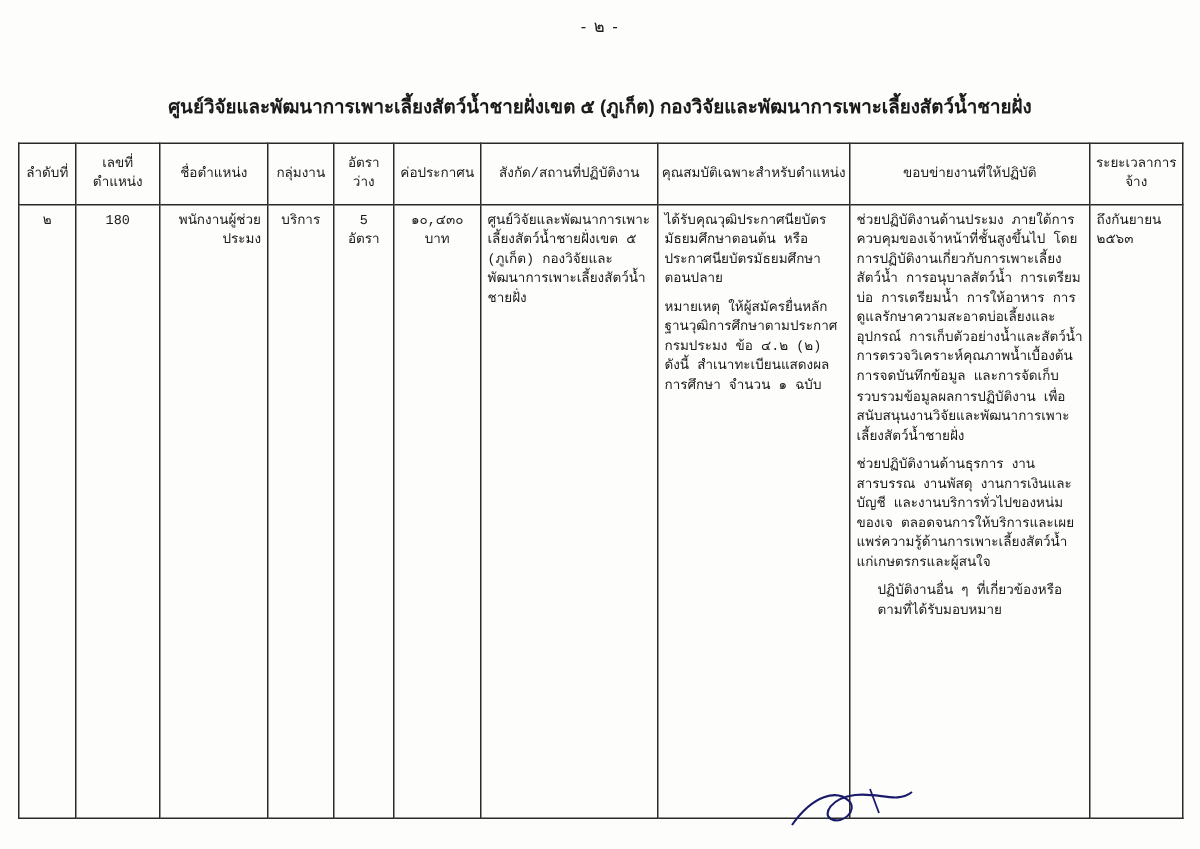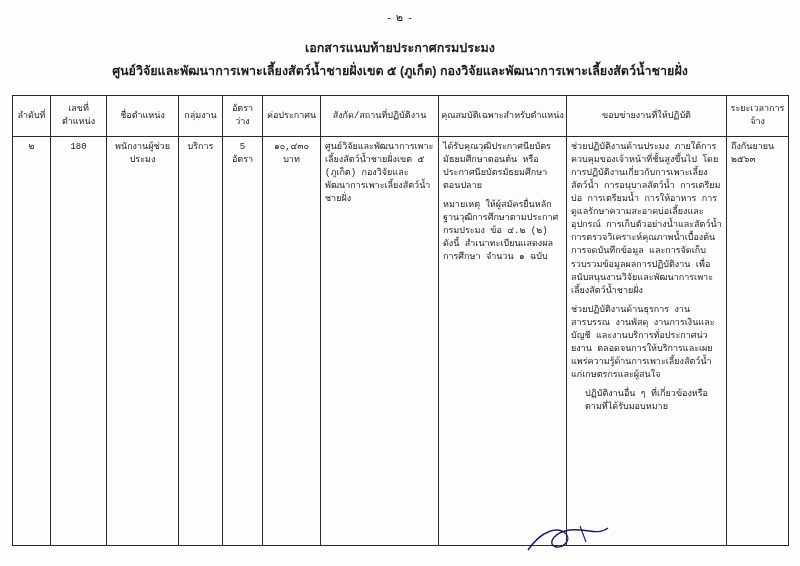--- a/index.html
+++ b/index.html
@@ -69,21 +69,21 @@
     text-align: center;
     font-weight: normal;
     font-size: 9px;
     padding: 7px 2px;
     vertical-align: middle;
   }
   td.c-index, td.c-number, td.c-group, td.c-count, td.c-salary {
     text-align: center;
   }
   td.c-title {
-    text-align: center;
+    text-align: right;
   }
   td.c-place, td.c-qual, td.c-duty {
     text-align: left;
   }
   .body-row td {
     height: 400px;
   }
   .para {
     margin: 0 0 6px 0;
   }
@@ -104,21 +104,20 @@
   .signature svg {
     display: block;
   }
 </style>
 </head>
 <body>
 
 <div class="page">
 
   <div class="page-number">- ๒ -</div>
-  <div class="doc-title">เอกสารแนบท้ายประกาศกรมประมง</div>
   <div class="doc-subtitle">ศูนย์วิจัยและพัฒนาการเพาะเลี้ยงสัตว์น้ำชายฝั่งเขต ๕ (ภูเก็ต) กองวิจัยและพัฒนาการเพาะเลี้ยงสัตว์น้ำชายฝั่ง</div>
 
   <table class="main">
     <colgroup>
       <col style="width:38px">
       <col style="width:56px">
       <col style="width:72px">
       <col style="width:44px">
       <col style="width:40px">
       <col style="width:58px">
@@ -151,21 +150,21 @@
         <td class="c-salary">๑๐,๔๓๐ บาท</td>
         <td class="c-place">
           <p class="para">ศูนย์วิจัยและพัฒนาการเพาะเลี้ยงสัตว์น้ำชายฝั่งเขต ๕ (ภูเก็ต) กองวิจัยและพัฒนาการเพาะเลี้ยงสัตว์น้ำชายฝั่ง</p>
         </td>
         <td class="c-qual">
           <p class="para">ได้รับคุณวุฒิประกาศนียบัตรมัธยมศึกษาตอนต้น หรือประกาศนียบัตรมัธยมศึกษาตอนปลาย</p>
           <p class="para note">หมายเหตุ ให้ผู้สมัครยื่นหลักฐานวุฒิการศึกษาตามประกาศกรมประมง ข้อ ๔.๒ (๒) ดังนี้ สำเนาทะเบียนแสดงผลการศึกษา จำนวน ๑ ฉบับ</p>
         </td>
         <td class="c-duty">
           <p class="para">ช่วยปฏิบัติงานด้านประมง ภายใต้การควบคุมของเจ้าหน้าที่ชั้นสูงขึ้นไป โดยการปฏิบัติงานเกี่ยวกับการเพาะเลี้ยงสัตว์น้ำ การอนุบาลสัตว์น้ำ การเตรียมบ่อ การเตรียมน้ำ การให้อาหาร การดูแลรักษาความสะอาดบ่อเลี้ยงและอุปกรณ์ การเก็บตัวอย่างน้ำและสัตว์น้ำ การตรวจวิเคราะห์คุณภาพน้ำเบื้องต้น การจดบันทึกข้อมูล และการจัดเก็บรวบรวมข้อมูลผลการปฏิบัติงาน เพื่อสนับสนุนงานวิจัยและพัฒนาการเพาะเลี้ยงสัตว์น้ำชายฝั่ง</p>
-          <p class="para">ช่วยปฏิบัติงานด้านธุรการ งานสารบรรณ งานพัสดุ งานการเงินและบัญชี และงานบริการทั่อประกาศน่วยงาน ตลอดจนการให้บริการและเผยแพร่ความรู้ด้านการเพาะเลี้ยงสัตว์น้ำแก่เกษตรกรและผู้สนใจ</p>
+          <p class="para">ช่วยปฏิบัติงานด้านธุรการ งานสารบรรณ งานพัสดุ งานการเงินและบัญชี และงานบริการทั่วไปของหน่มของเจ ตลอดจนการให้บริการและเผยแพร่ความรู้ด้านการเพาะเลี้ยงสัตว์น้ำแก่เกษตรกรและผู้สนใจ</p>
           <p class="para tight">ปฏิบัติงานอื่น ๆ ที่เกี่ยวข้องหรือตามที่ได้รับมอบหมาย</p>
         </td>
         <td class="c-duration">ถึงกันยายน ๒๕๖๓</td>
       </tr>
     </tbody>
   </table>
 
   <div class="signature">
     <svg width="120" height="40" viewBox="0 0 120 40">
       <path d="M8 30 C 22 10, 38 6, 46 14 C 52 20, 42 30, 34 26 C 28 23, 34 12, 50 10 C 66 8, 78 16, 88 8" fill="none" stroke="#1a1a6a" stroke-width="1.4"></path>

